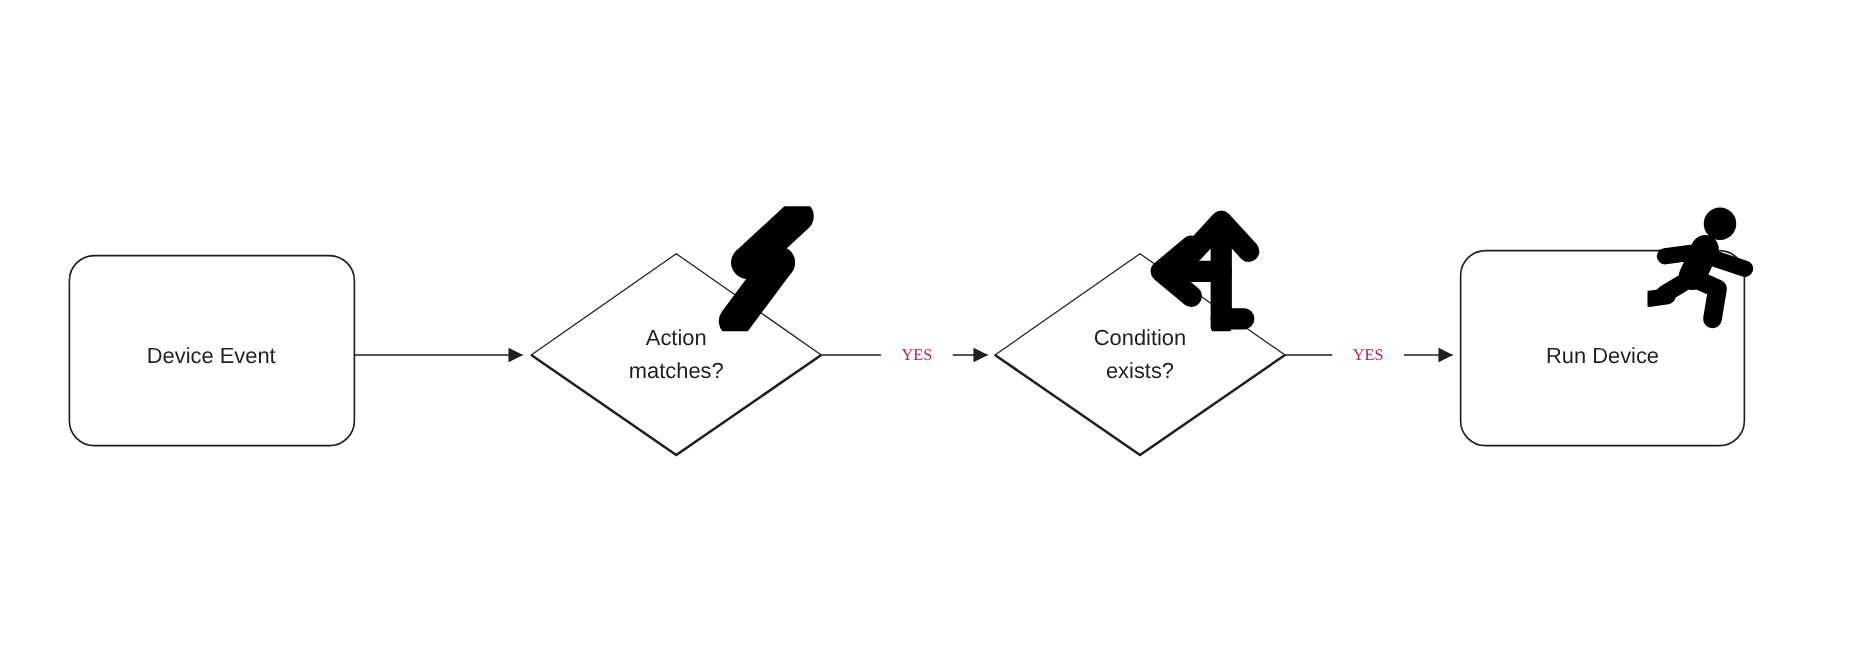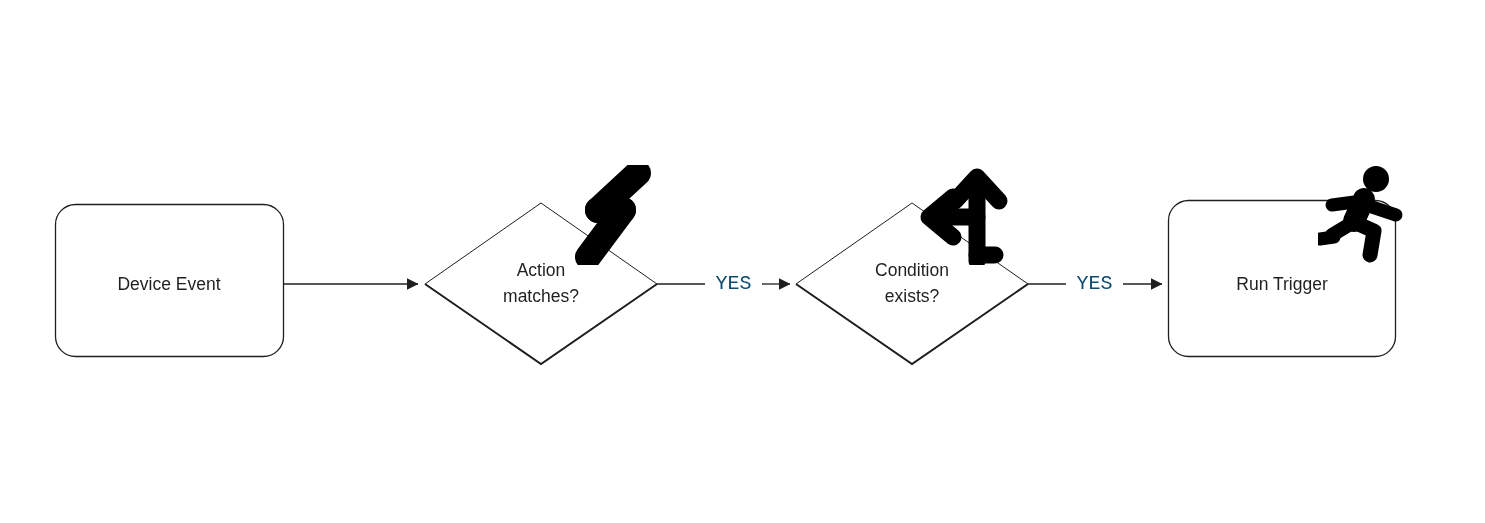--- a/index.html
+++ b/index.html
@@ -30,24 +30,24 @@
     color: #1f1f1f;
     font-size: 17.5px;
     line-height: 26px;
     font-family: "Liberation Sans", sans-serif;
     white-space: pre-line;
     pointer-events: none;
   }
   .edge-label {
     position: absolute;
     text-align: center;
-    color: #0c4a6e;
-    font-size: 20px;
+    color: #be185d;
+    font-size: 13px;
     line-height: 22px;
-    font-family: Liberation Mono, monospace;
+    font-family: Liberation Serif, serif;
     background: #ffffff;
     pointer-events: none;
   }
   .icon-layer {
     position: absolute;
     pointer-events: none;
   }
 </style>
 </head>
 <body>
@@ -116,19 +116,19 @@
 
     <path d="M 16 72 L 2 74" fill="none" stroke="#000000" stroke-width="13" stroke-linecap="round"></path>
   </svg>
 
   <div class="node-label" style="left:55px; top:271px; width:228px;">Device Event</div>
 
   <div class="node-label" style="left:441px; top:257px; width:200px;"><span>Action</span><br><span>matches?</span></div>
 
   <div class="node-label" style="left:812px; top:257px; width:200px;"><span>Condition</span><br><span>exists?</span></div>
 
-  <div class="node-label" style="left:1168px; top:271px; width:228px;">Run Trigger</div>
+  <div class="node-label" style="left:1168px; top:271px; width:228px;">Run Device</div>
 
   <div class="edge-label" style="left:705px; top:273px; width:57px;">YES</div>
 
   <div class="edge-label" style="left:1066px; top:273px; width:57px;">YES</div>
 
 </div>
 
 </body></html>

